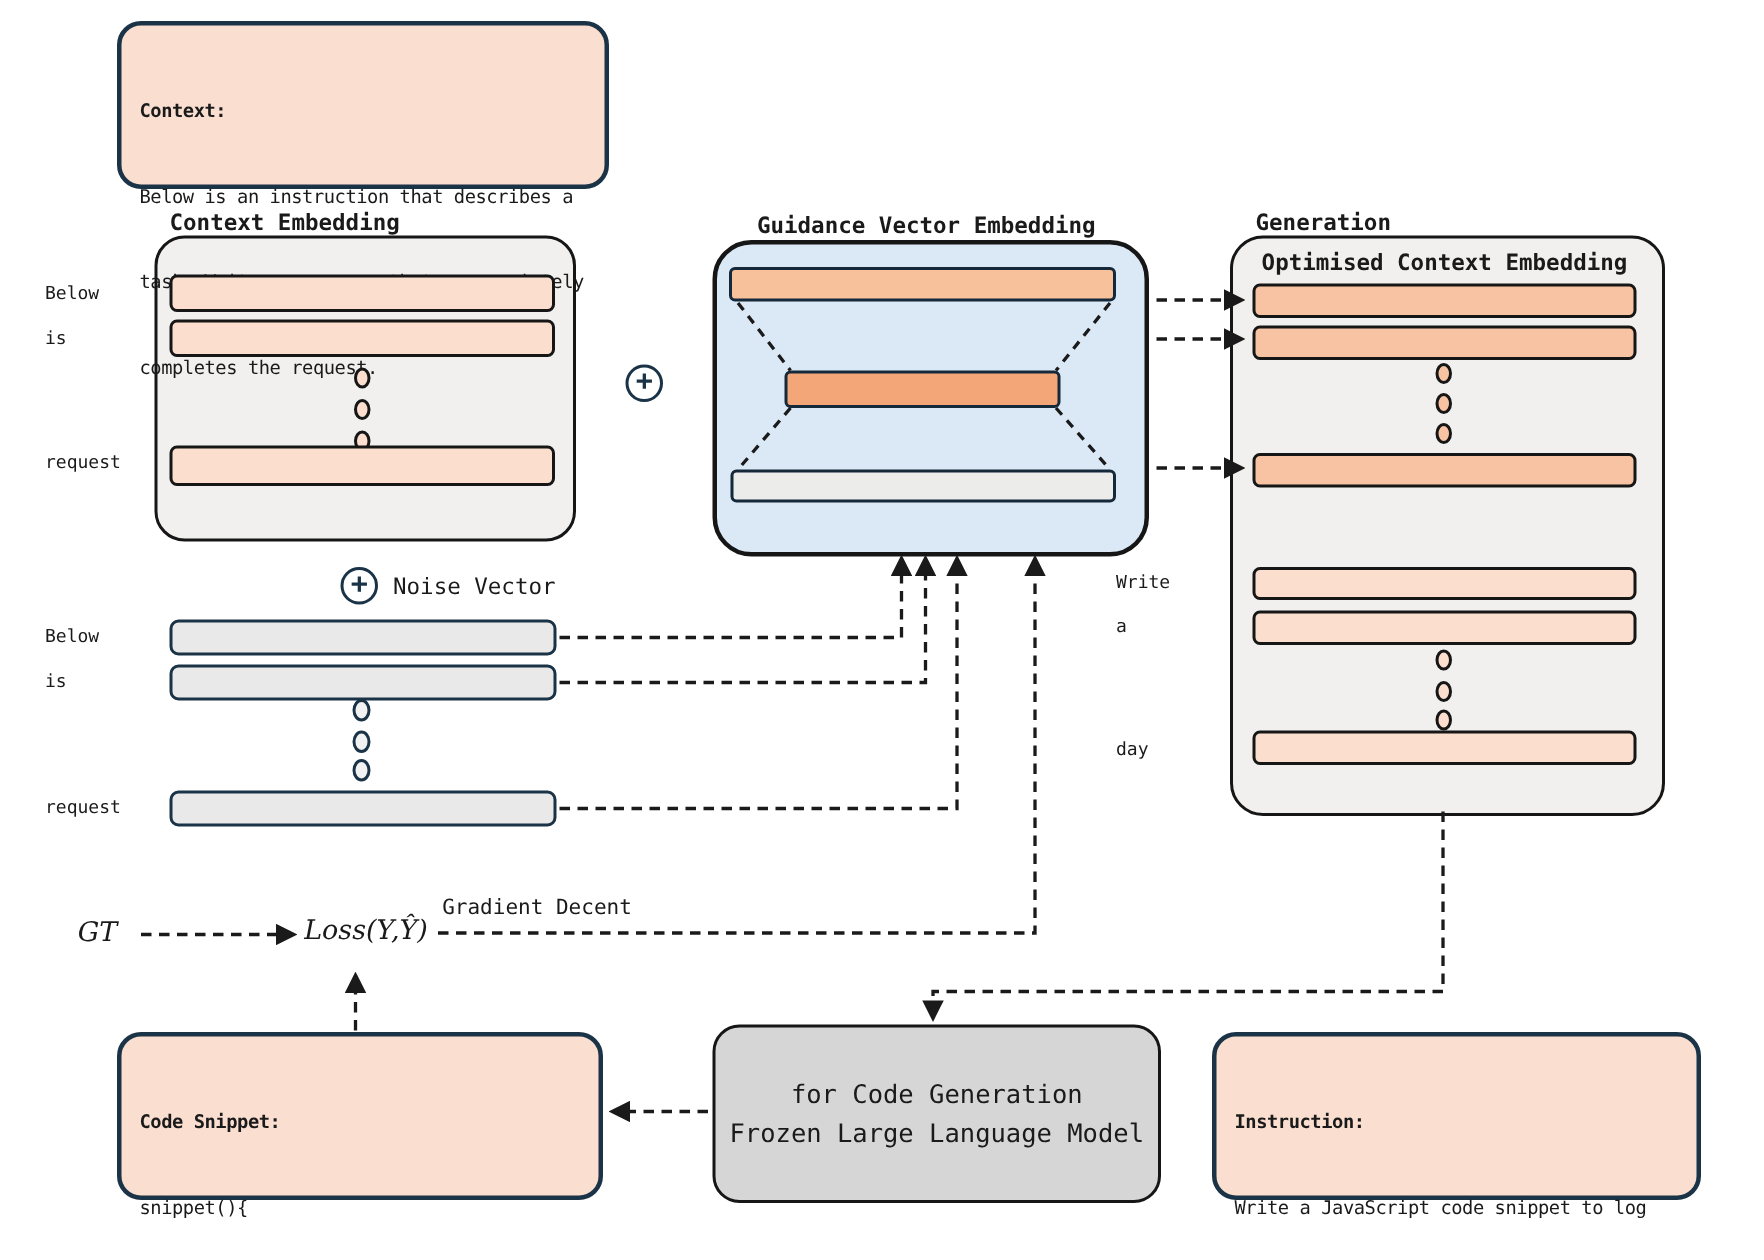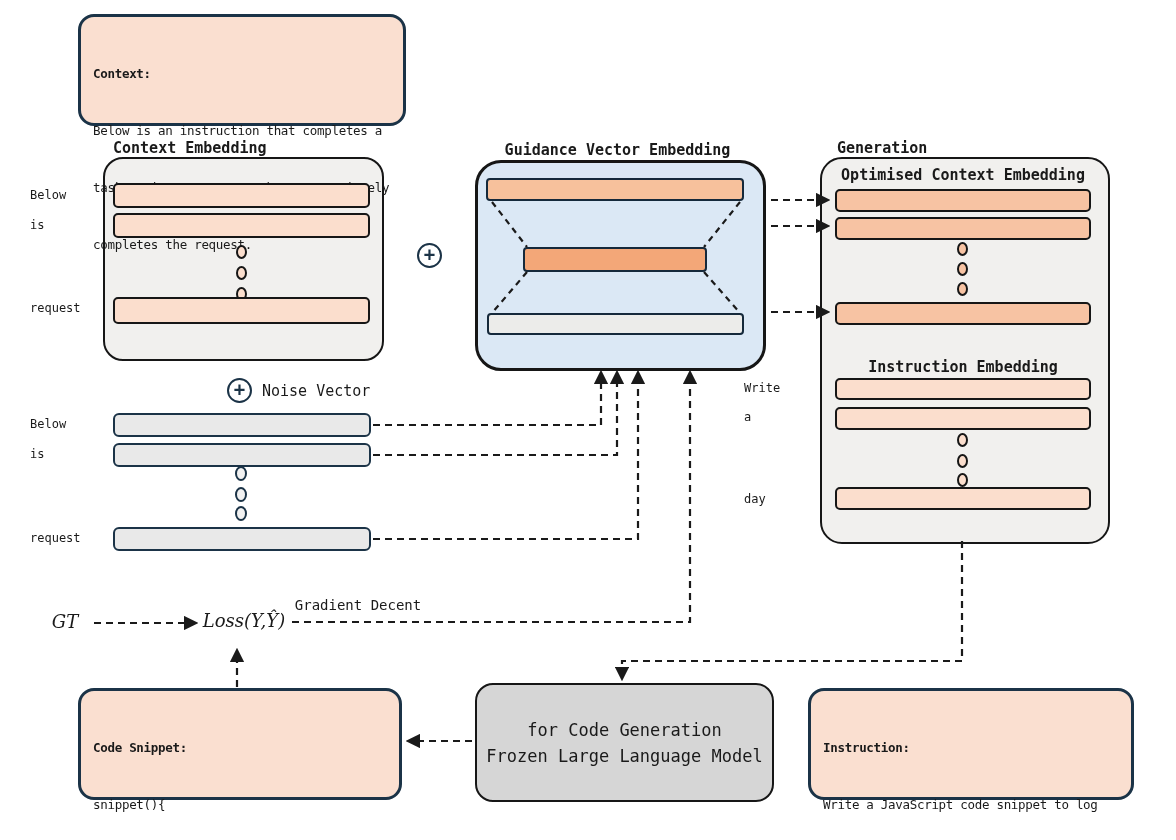--- a/index.html
+++ b/index.html
@@ -67,21 +67,21 @@
       <polyline points="292,622 690,622 690,374" marker-end="url(#ah)"></polyline>
       <line x1="94" y1="623" x2="194" y2="623" marker-end="url(#ah)"></line>
       <line x1="237" y1="687" x2="237" y2="652" marker-end="url(#ah)"></line>
       <polyline points="962,541 962,661 622,661 622,677" marker-end="url(#ah)"></polyline>
       <line x1="472" y1="741" x2="410" y2="741" marker-end="url(#ah)"></line>
     </g>
   </svg>
 
   <div class="note" style="left:78px;top:14px;width:298px;height:88px;">
     <div class="note-title">Context:</div>
-    <div>Below is an instruction that completes a</div>
+    <div>Below is an instruction that describes a</div>
     <div>task. Write a response that appropriately</div>
     <div>completes the request.</div>
   </div>
 
   <div class="sec-title" style="left:113px;top:139px;">Context Embedding</div>
   <div class="panel" style="left:103px;top:157px;width:277px;height:200px;"></div>
   <div class="bar light" style="left:113px;top:183px;width:257px;height:25px;"></div>
   <div class="bar light" style="left:113px;top:213px;width:257px;height:25px;"></div>
   <div class="dot" style="left:236px;top:245px;"></div>
   <div class="dot" style="left:236px;top:266px;"></div>
@@ -101,21 +101,20 @@
 
   <div class="sec-title" style="left:837px;top:139px;">Generation</div>
   <div class="panel" style="left:820px;top:157px;width:286px;height:383px;border-radius:22px;"></div>
   <div class="sec-title center" style="left:832px;top:166px;width:262px;">Optimised Context Embedding</div>
   <div class="bar mid" style="left:835px;top:189px;width:256px;height:23px;"></div>
   <div class="bar mid" style="left:835px;top:217px;width:256px;height:23px;"></div>
   <div class="dot mid" style="left:957px;top:242px;"></div>
   <div class="dot mid" style="left:957px;top:262px;"></div>
   <div class="dot mid" style="left:957px;top:282px;"></div>
   <div class="bar mid" style="left:835px;top:302px;width:256px;height:23px;"></div>
-  <div class="sec-title center" style="left:832px;top:358px;width:262px;">Instruction Embedding</div>
   <div class="bar light" style="left:835px;top:378px;width:256px;height:22px;"></div>
   <div class="bar light" style="left:835px;top:407px;width:256px;height:23px;"></div>
   <div class="dot" style="left:957px;top:433px;"></div>
   <div class="dot" style="left:957px;top:454px;"></div>
   <div class="dot" style="left:957px;top:473px;"></div>
   <div class="bar light" style="left:835px;top:487px;width:256px;height:23px;"></div>
   <div class="row-label" style="left:744px;top:381px;width:70px;">Write</div>
   <div class="row-label" style="left:744px;top:410px;width:70px;">a</div>
   <div class="row-label" style="left:744px;top:492px;width:70px;">day</div>
 

